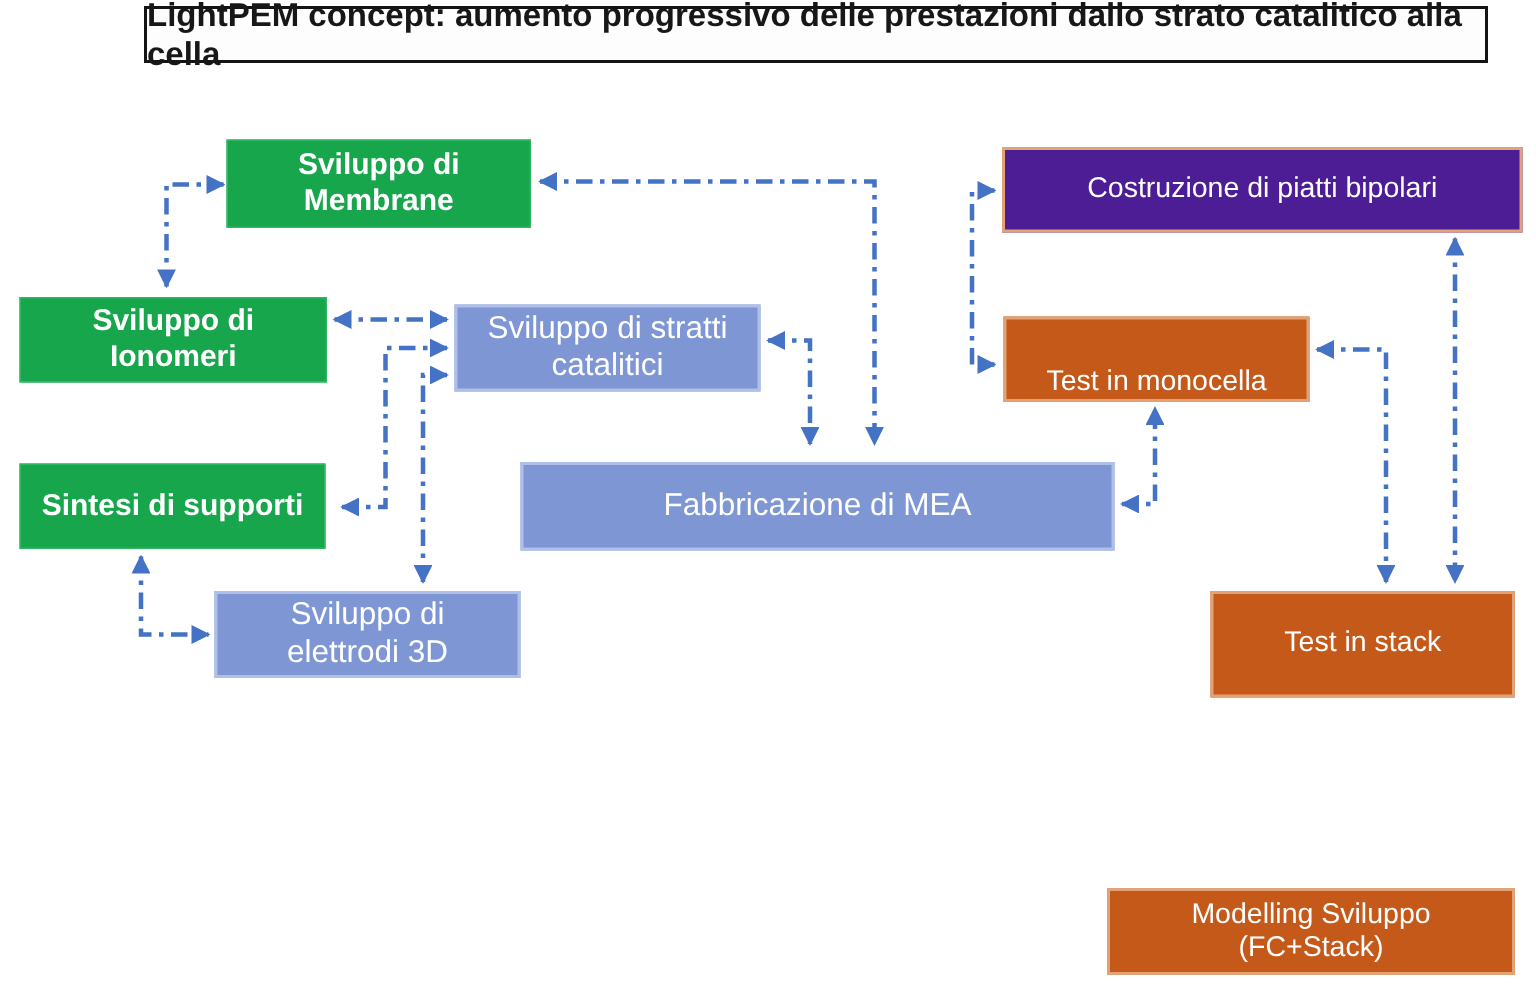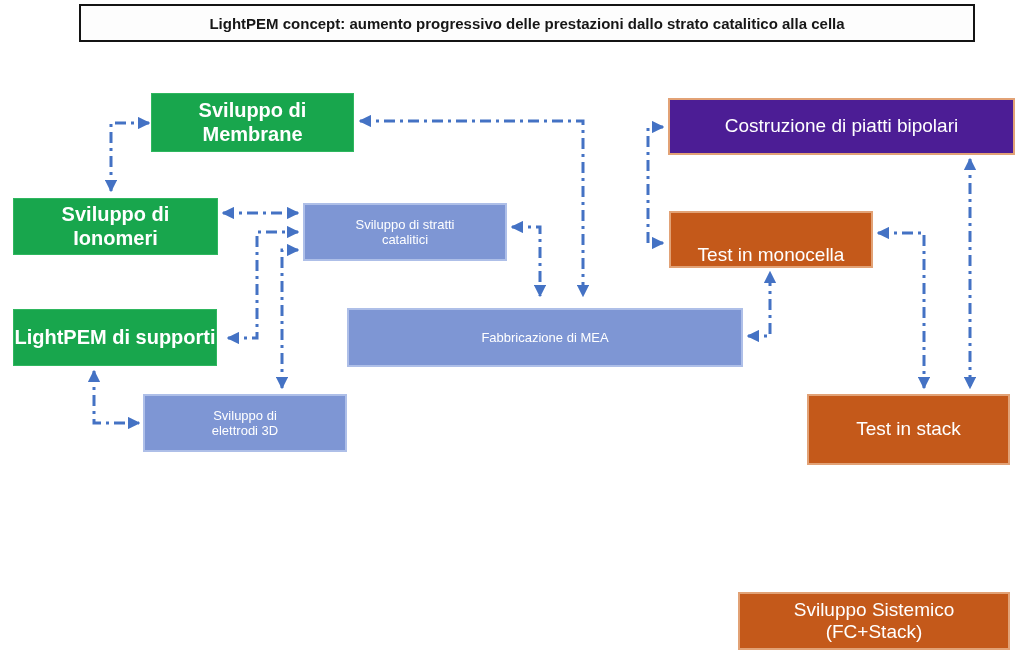--- a/index.html
+++ b/index.html
@@ -7,27 +7,27 @@
     position:relative;width:1024px;height:662px;background:#ffffff;overflow:hidden;
     font-family:"Liberation Sans", sans-serif;
   }
   .halo{position:absolute;background:#ffffff;z-index:1;}
   .box{
     position:absolute;z-index:2;display:flex;align-items:center;justify-content:center;
     text-align:center;color:#ffffff;line-height:1.18;box-sizing:border-box;
   }
   .lbl{white-space:pre-line;}
   .green{background:#18A64D;border:1px solid #2fb75f;font-weight:700;font-size:20px;}
-  .blue{background:#7E96D4;border:2px solid #aebfe8;font-weight:400;font-size:13px;}
+  .blue{background:#7E96D4;border:2px solid #aebfe8;font-weight:400;font-size:21px;}
   .orange{background:#C4591A;border:2px solid #e2a276;font-weight:400;font-size:19px;}
   .title-box{
-    position:absolute;left:79px;top:4px;width:896px;height:38px;z-index:4;
+    position:absolute;left:96px;top:4px;width:896px;height:38px;z-index:4;
     background:#fdfdfd;border:2px solid #141414;box-sizing:border-box;
     display:flex;align-items:center;justify-content:center;
-    color:#171717;font-weight:700;font-size:15px;
+    color:#171717;font-weight:700;font-size:22px;
   }
   #arrows{position:absolute;left:0;top:0;z-index:3;pointer-events:none;}
   .conn{fill:none;stroke:#4472C4;stroke-width:3;stroke-dasharray:11 5 3 5;}
 </style>
 </head>
 <body>
 
 <div id="canvas">
 
   <div class="halo" style="left:135px;top:79px;width:233px;height:88px"></div>
@@ -44,21 +44,21 @@
 
   <div class="box green" style="left: 151px; top: 93px; width: 203px; height: 59px; background-color: rgb(24, 166, 77);">
     <span class="lbl">Sviluppo di
 Membrane</span>
   </div>
   <div class="box green" style="left: 13px; top: 198px; width: 205px; height: 57px; background-color: rgb(24, 166, 77);">
     <span class="lbl">Sviluppo di
 Ionomeri</span>
   </div>
   <div class="box green" style="left: 13px; top: 309px; width: 204px; height: 57px; background-color: rgb(24, 166, 77);">
-    <span class="lbl">LightPEM di supporti</span>
+    <span class="lbl">Sintesi di supporti</span>
   </div>
   <div class="box blue" style="left: 303px; top: 203px; width: 204px; height: 58px; background-color: rgb(126, 150, 212);">
     <span class="lbl">Sviluppo di stratti
 catalitici</span>
   </div>
   <div class="box blue" style="left: 143px; top: 394px; width: 204px; height: 58px; background-color: rgb(126, 150, 212);">
     <span class="lbl">Sviluppo di
 elettrodi 3D</span>
   </div>
   <div class="box blue" style="left: 347px; top: 308px; width: 396px; height: 59px; background-color: rgb(126, 150, 212); justify-content: center;">
@@ -67,21 +67,21 @@
   <div class="box orange" style="left: 668px; top: 98px; width: 347px; height: 57px; background-color: #4c1d95;">
     <span class="lbl">Costruzione di piatti bipolari</span>
   </div>
   <div class="box orange" style="left: 669px; top: 211px; width: 204px; height: 57px; background-color: rgb(196, 89, 26); align-items: flex-end;">
     <span class="lbl">Test in monocella</span>
   </div>
   <div class="box orange" style="left: 807px; top: 394px; width: 203px; height: 71px; background-color: rgb(196, 89, 26);">
     <span class="lbl">Test in stack</span>
   </div>
   <div class="box orange" style="left: 738px; top: 592px; width: 272px; height: 58px; background-color: rgb(196, 89, 26);">
-    <span class="lbl">Sviluppo Sistemico
+    <span class="lbl">Modelling Sviluppo
 (FC+Stack)</span>
   </div>
 
   <svg id="arrows" width="1024" height="662" viewBox="0 0 1024 662">
     <defs>
       <marker id="ah-e" viewBox="0 0 10 10" refX="9" refY="5" markerWidth="4.2" markerHeight="4.2" orient="auto">
         <path d="M0,0 L10,5 L0,10 Z" fill="#4472C4" style="fill: rgb(68, 114, 196);"></path>
       </marker>
       <marker id="ah-s" viewBox="0 0 10 10" refX="9" refY="5" markerWidth="4.2" markerHeight="4.2" orient="auto-start-reverse">
         <path d="M0,0 L10,5 L0,10 Z" fill="#4472C4" style="fill: rgb(68, 114, 196);"></path>

